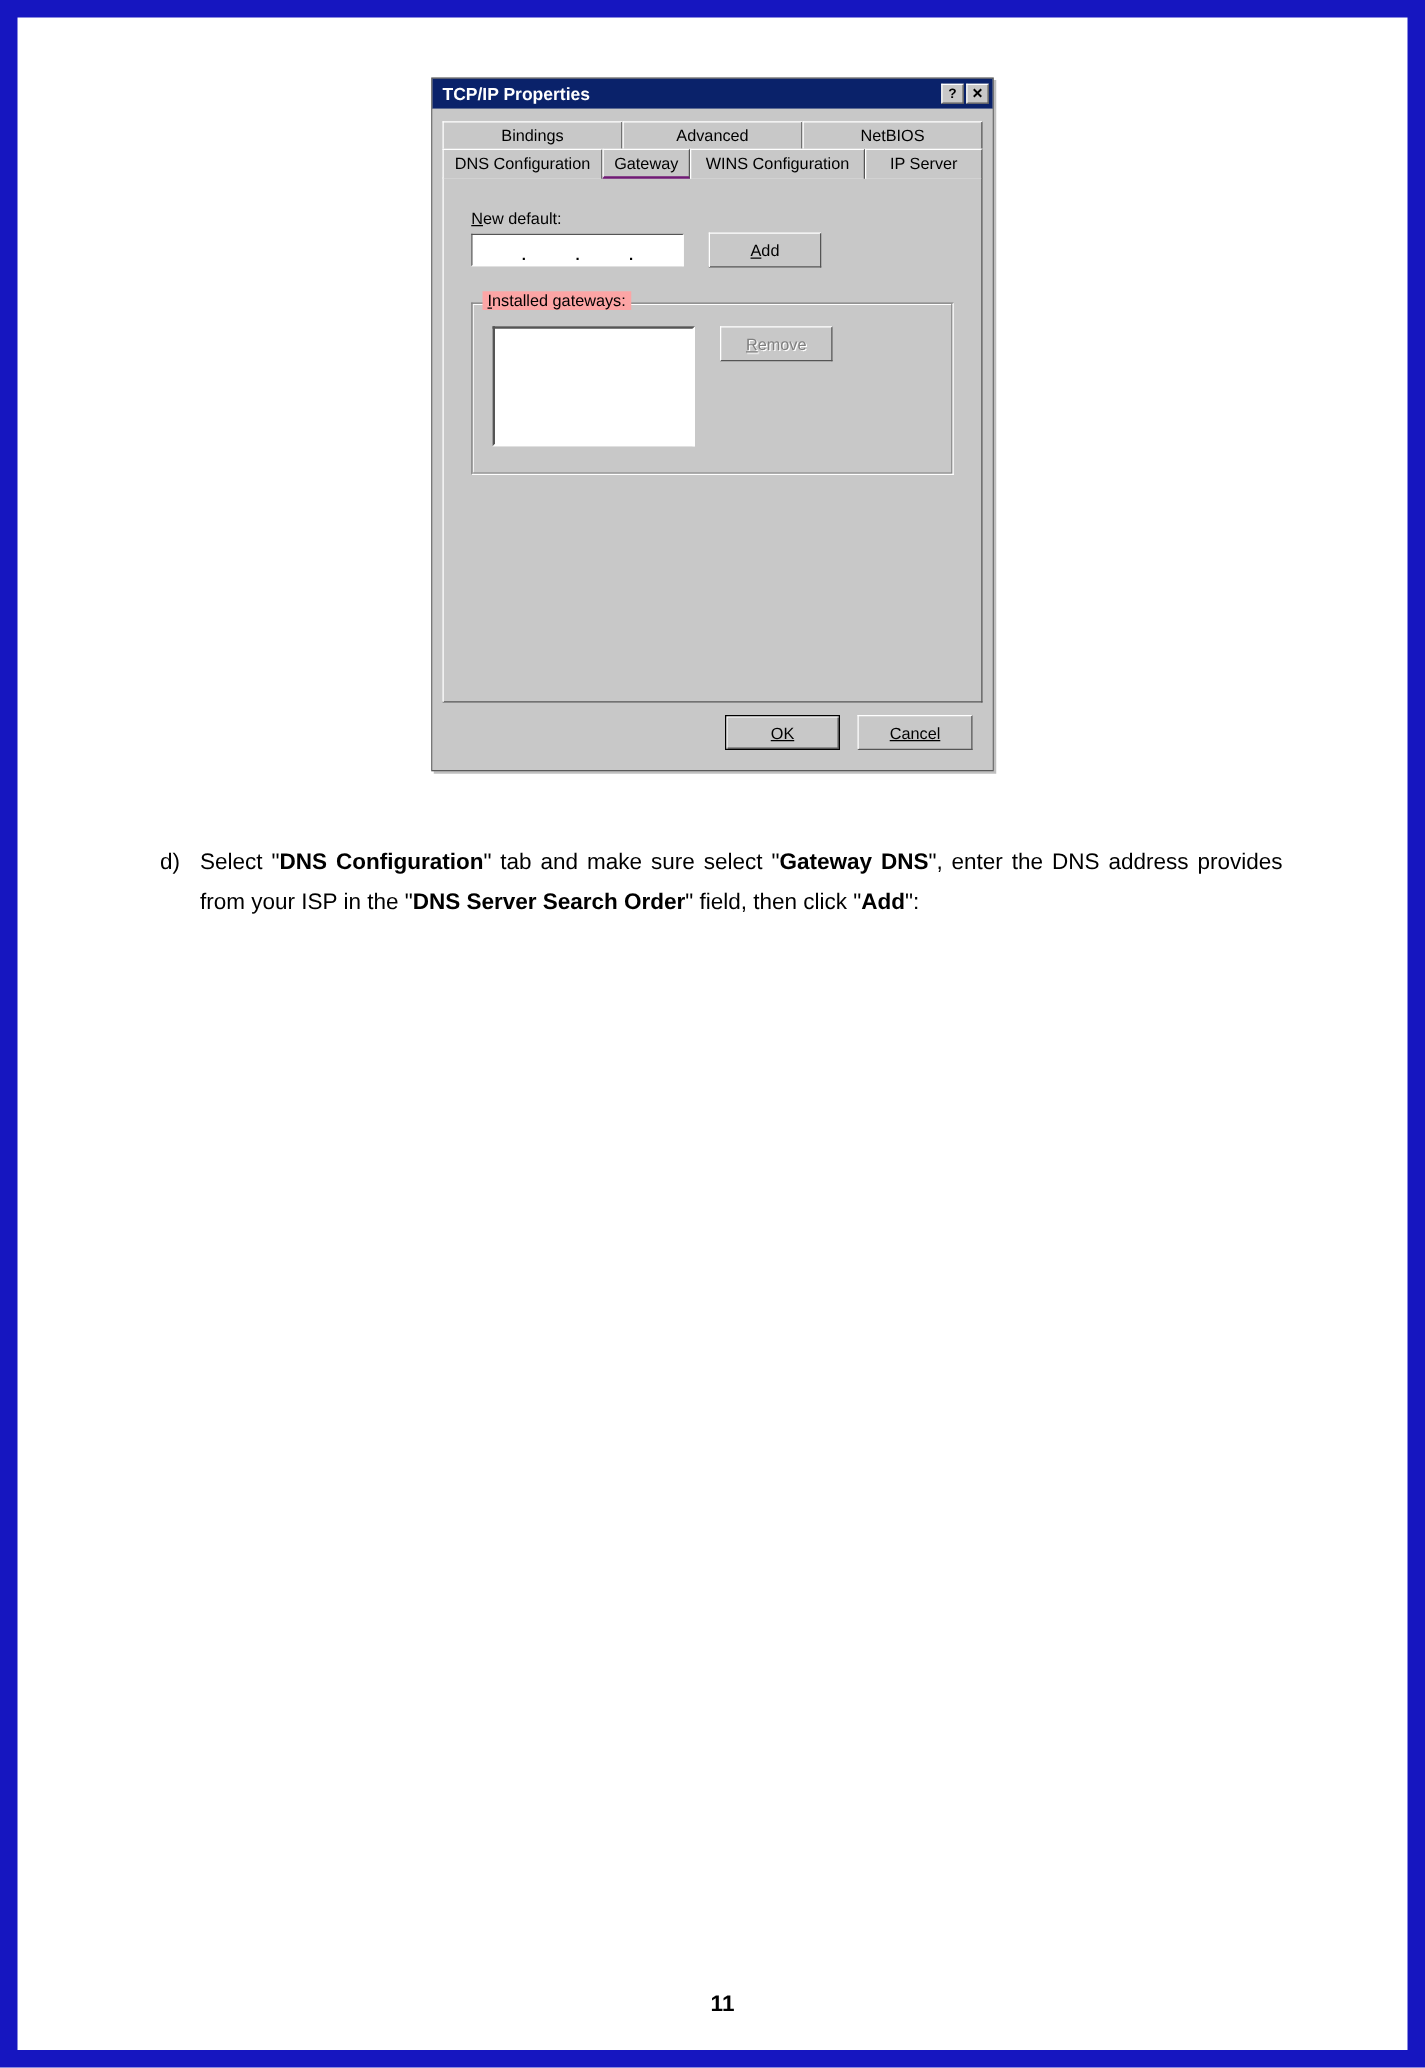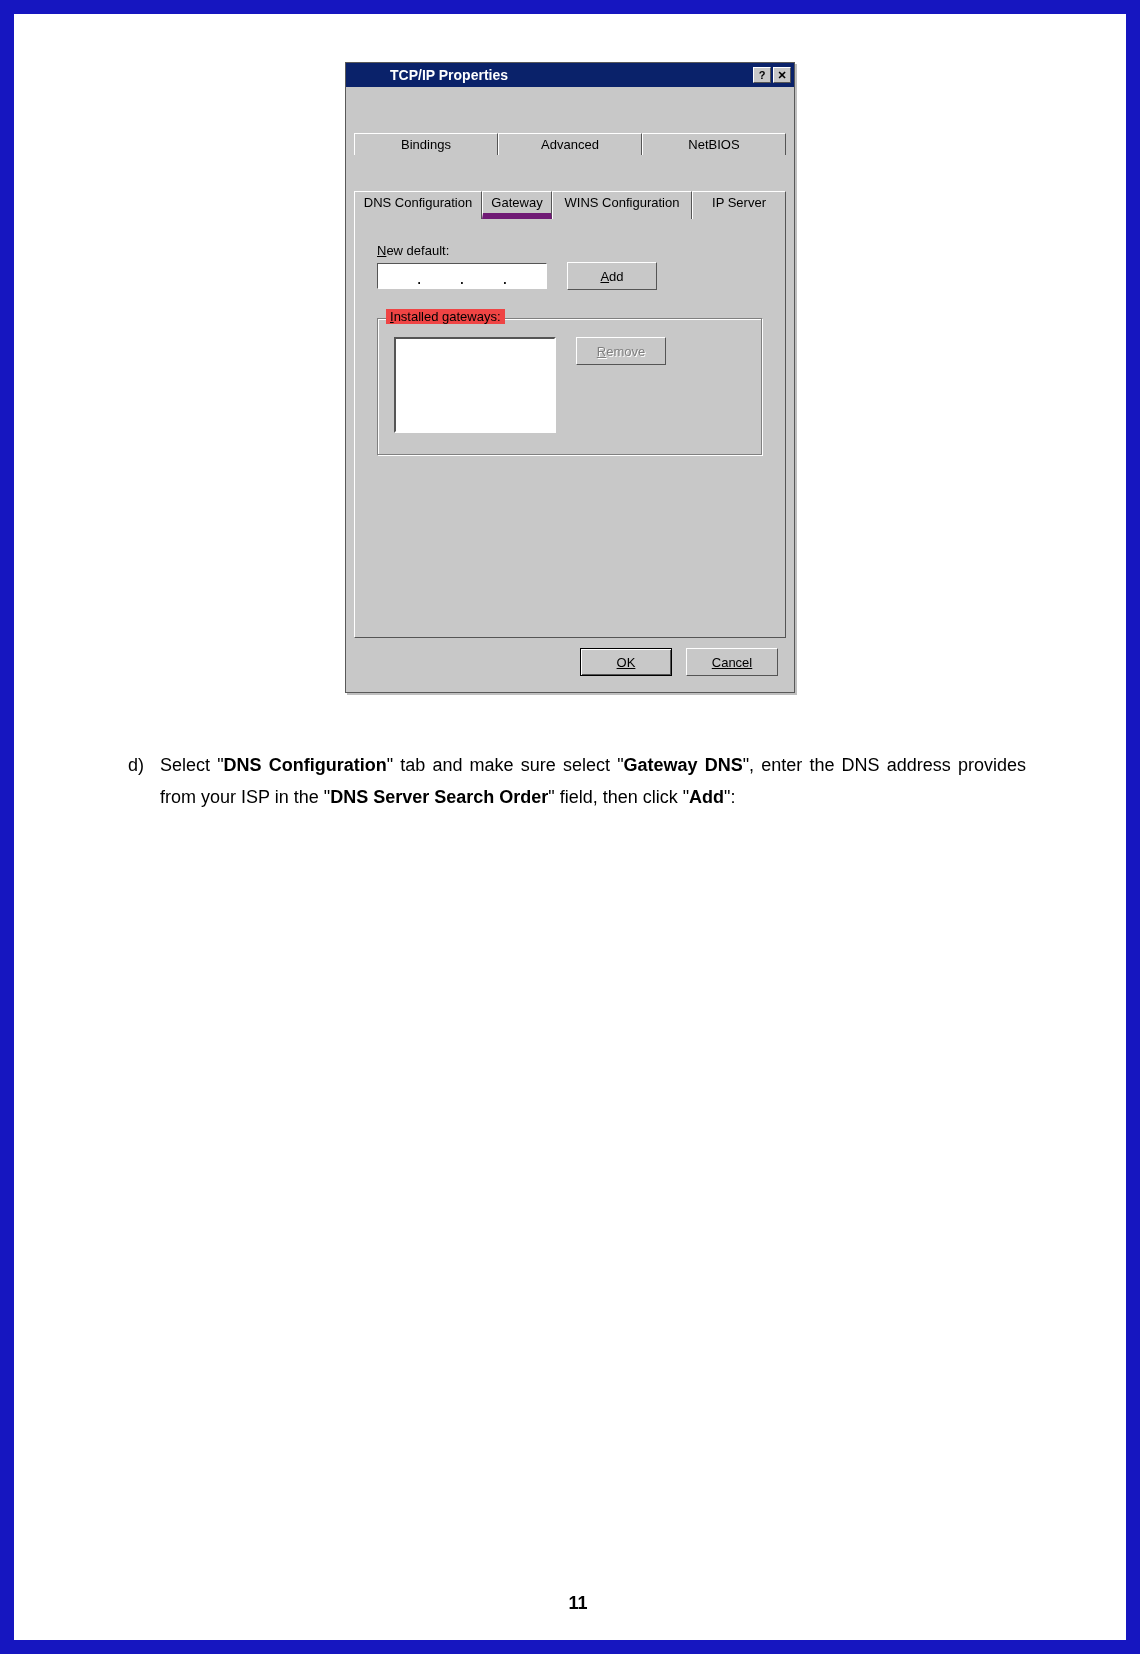--- a/index.html
+++ b/index.html
@@ -32,21 +32,20 @@
       background: linear-gradient(to right, #0a226a, #0a226a);
       color: #fff;
       height: 24px;
       padding: 0 3px 0 8px;
     }
     .titlebar-text {
       flex: 1;
       font-weight: bold;
       font-size: 14px;
       font-family: "Tahoma", Arial, sans-serif;
-      margin-left: 36px;
     }
     .titlebtn {
       width: 18px;
       height: 16px;
       background: #c8c8c8;
       border: 1px solid #fff;
       border-right-color: #555;
       border-bottom-color: #555;
       margin-left: 2px;
       font-size: 11px;
@@ -61,39 +60,38 @@
     .dialog-body {
       padding: 10px 8px 12px 8px;
       background: #c8c8c8;
     }
     .tab-rows {
       font-family: "MS Sans Serif", Tahoma, Arial, sans-serif;
       font-size: 13px;
     }
     .tab-row {
       display: flex;
-      margin-top: 36px;
     }
     .tab {
       background: #c8c8c8;
       border-top: 1px solid #fff;
       border-left: 1px solid #fff;
       border-right: 1px solid #555;
       padding: 3px 0;
       text-align: center;
       font-size: 13px;
       color: #000;
       position: relative;
     }
     .tab.back-row {
       border-bottom: none;
     }
     .tab.active {
       background: #c8c8c8;
-      border-bottom: 6px solid #701a75;
+      border-bottom: 2px solid #701a75;
       z-index: 2;
     }
     .tab-content {
       border-left: 1px solid #fff;
       border-right: 1px solid #555;
       border-bottom: 1px solid #555;
       border-top: 1px solid #fff;
       margin-top: -1px;
       padding: 24px 22px 28px 22px;
       background: #c8c8c8;
@@ -161,21 +159,21 @@
       border-right: 1px solid #fff;
       border-bottom: 1px solid #fff;
       box-shadow: inset -1px -1px 0 #808080, inset 1px 1px 0 #fff;
       padding: 18px 16px 22px 16px;
       position: relative;
     }
     .fieldset .legend {
       position: absolute;
       top: -10px;
       left: 8px;
-      background: #ef4444;
+      background: #fca5a5;
       padding: 0 4px;
       font-size: 13px;
     }
     .fieldset .legend .ul { text-decoration: underline; }
     .listbox {
       width: 162px;
       height: 96px;
       background: #fff;
       border-top: 2px solid #555;
       border-left: 2px solid #555;

